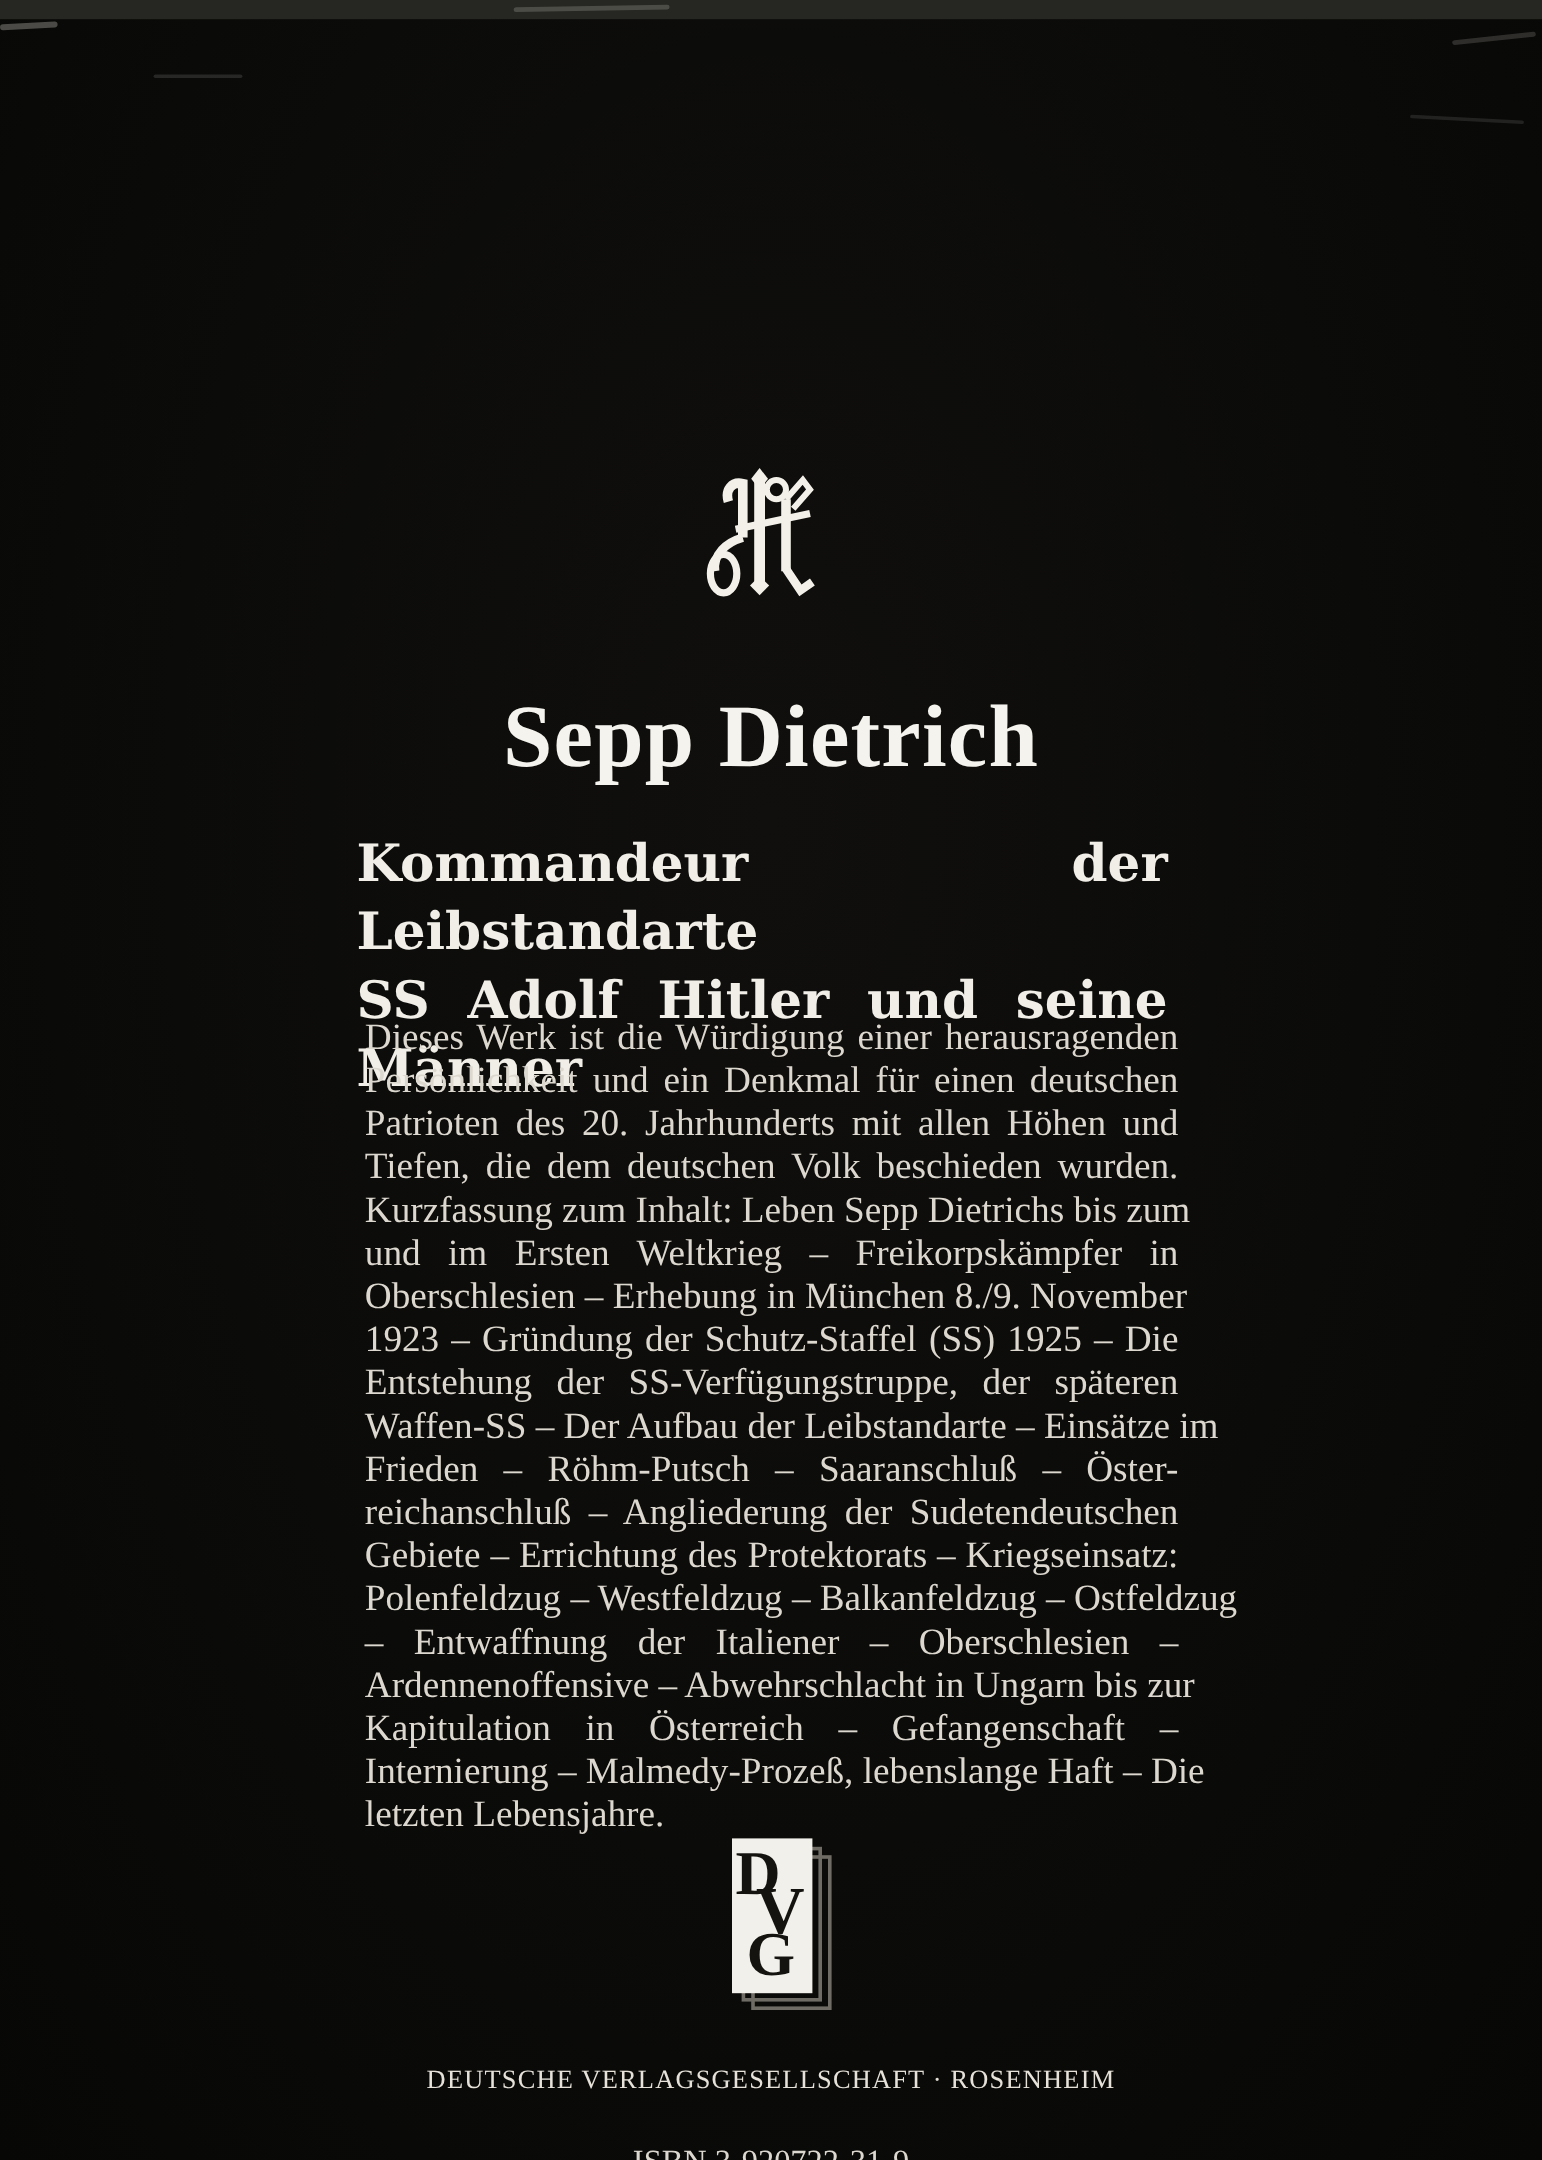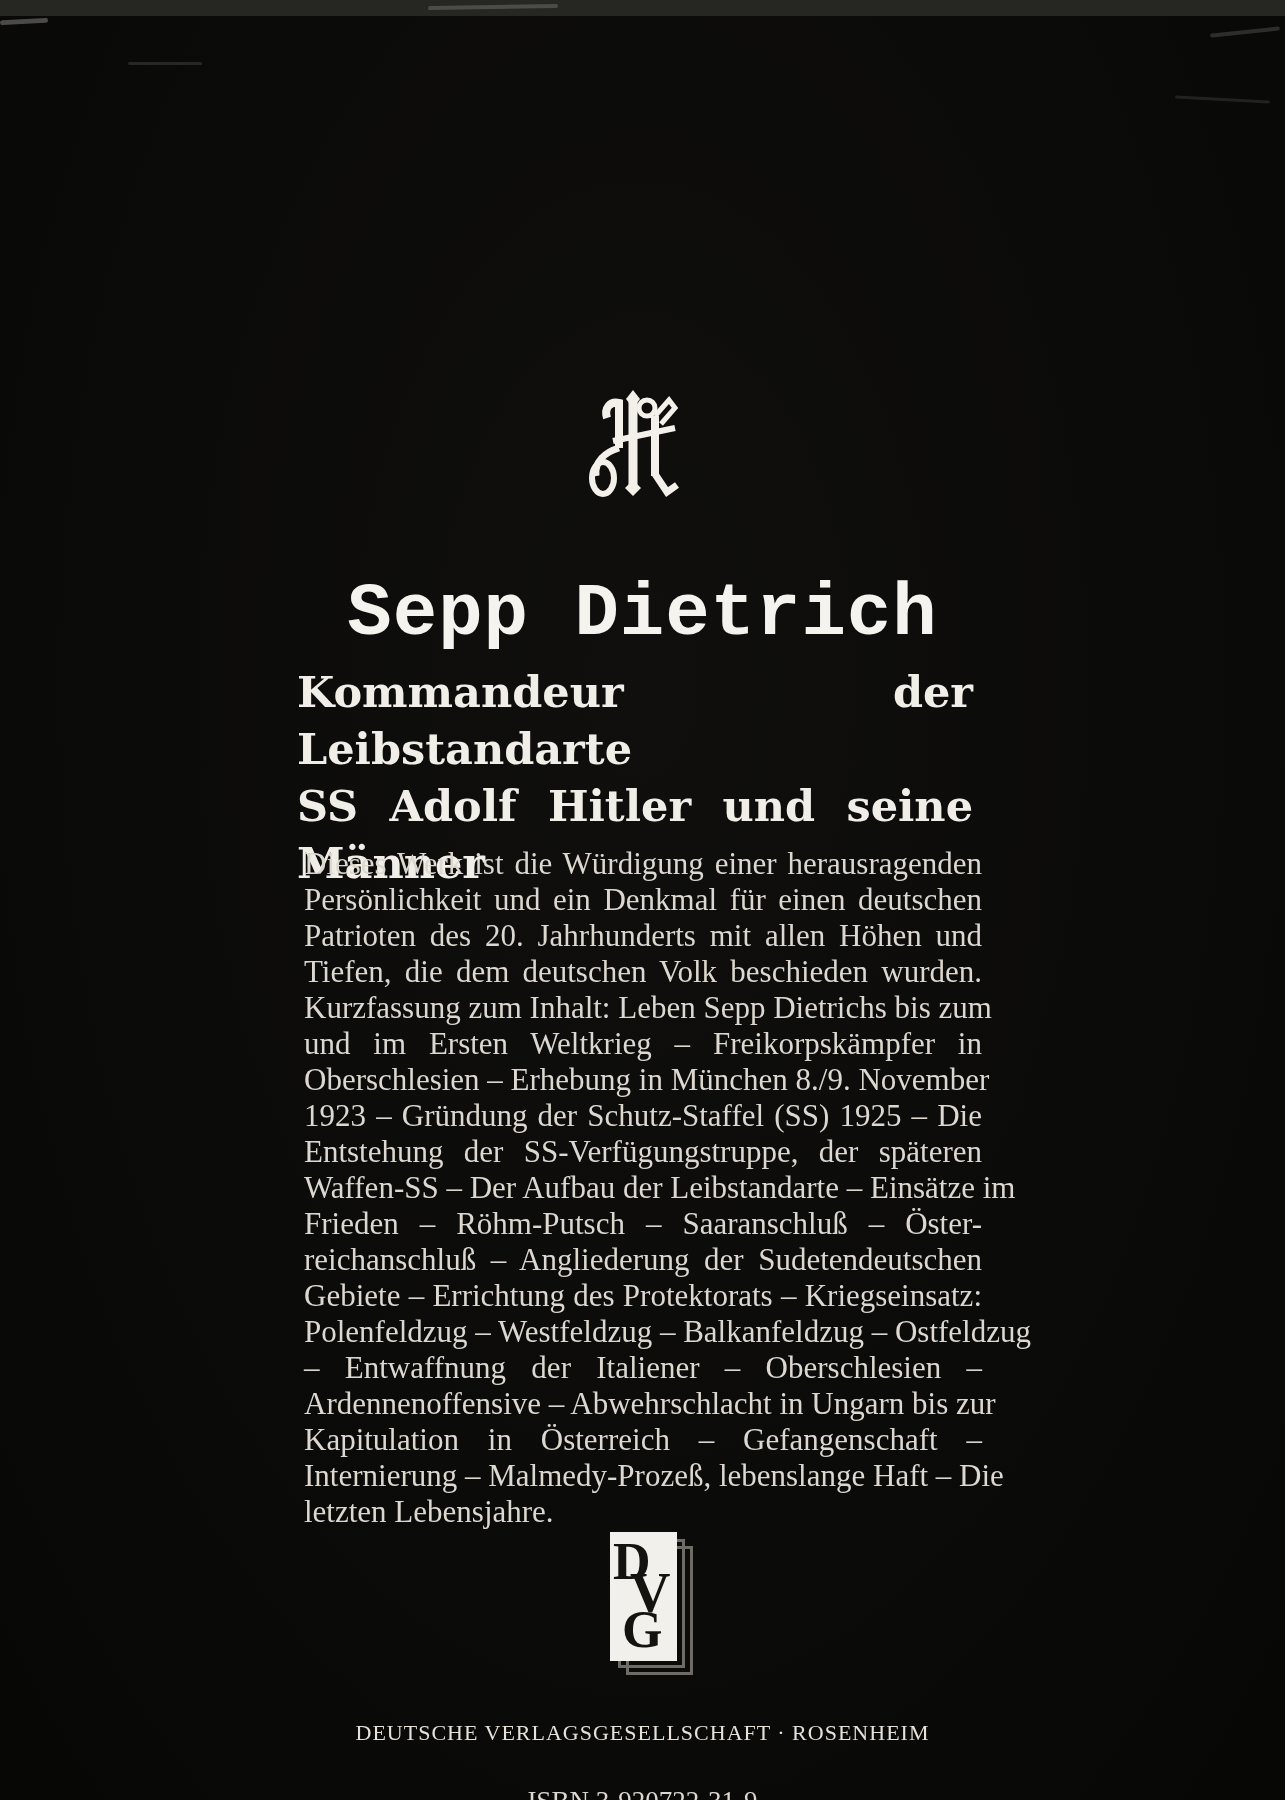--- a/index.html
+++ b/index.html
@@ -20,29 +20,29 @@
   .mark3{left:1175px;top:98px;width:95px;height:3px;background:rgba(255,255,255,.10);transform:rotate(3deg);}
   .mark4{left:428px;top:5px;width:130px;height:4px;background:rgba(215,213,203,.22);transform:rotate(-1deg);}
   .mark5{left:1210px;top:30px;width:70px;height:4px;background:rgba(215,213,203,.18);transform:rotate(-6deg);}
 
   .monogram{position:absolute;left:583px;top:386px;width:106px;height:122px;}
   .monogram svg{width:100%;height:100%;}
 
   .title{
     position:absolute;left:0;top:574px;width:1285px;
     text-align:center;
-    font-family:Liberation Mono, monospace;
+    font-family:Liberation Serif, serif;
     font-weight:700;
     font-size:74px;line-height:80px;
     color:#f5f3ed;
     letter-spacing:1px;
     margin:0;
   }
   .subtitle{
-    position:absolute;left:297px;top:664px;width:676px;
+    position:absolute;left:297px;top:692px;width:676px;
     font-family:"DejaVu Serif", serif;
     font-weight:700;
     font-size:43px;line-height:57px;
     color:#f0eee7;
     margin:0;
   }
   .subtitle .sub-line{text-align:justify;text-align-last:justify;}
 
   .blurb{
     position:absolute;left:304px;top:846px;width:678px;

